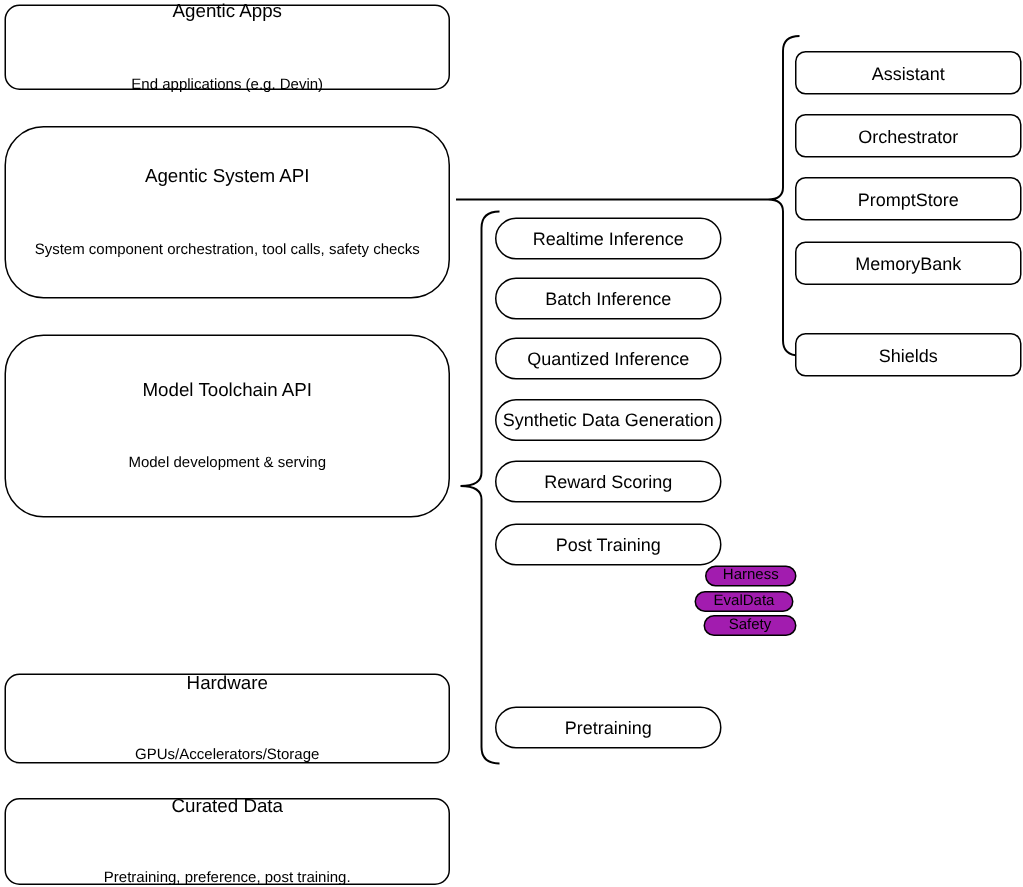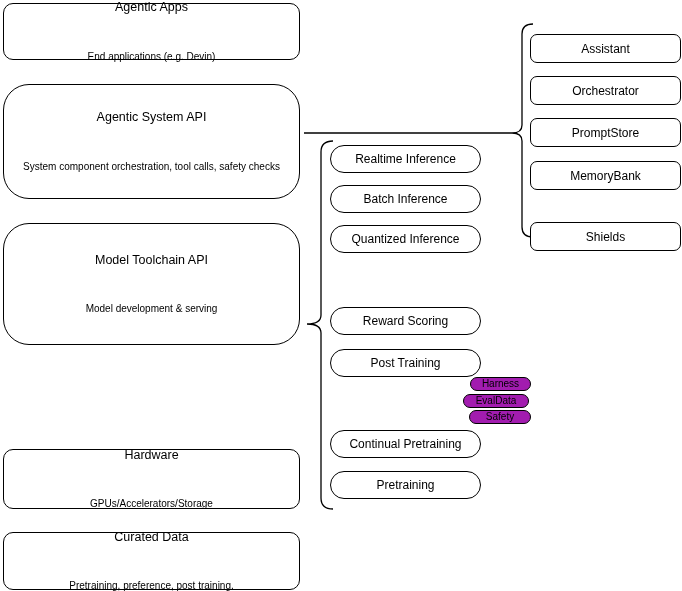--- a/index.html
+++ b/index.html
@@ -104,23 +104,23 @@
   </div>
 
   <div class="layer r-small" style="top:532px; height:58px">
     <div class="layer-title">Curated Data</div>
     <div class="layer-subtitle">Pretraining, preference, post training.</div>
   </div>
 
   <div class="node" style="top:145px">Realtime Inference</div>
   <div class="node" style="top:185px">Batch Inference</div>
   <div class="node" style="top:225px">Quantized Inference</div>
+  <div class="node" style="top:266px">Synthetic Data Generation</div>
   <div class="node" style="top:307px">Reward Scoring</div>
   <div class="node" style="top:349px">Post Training</div>
-  <div class="node" style="top:430px">Continual Pretraining</div>
   <div class="node" style="top:471px">Pretraining</div>
 
   <div class="pill" style="left:470px; top:377px; width:61px; height:14px">Harness</div>
   <div class="pill" style="left:463px; top:394px; width:66px; height:14px">EvalData</div>
   <div class="pill" style="left:469px; top:410px; width:62px; height:14px">Safety</div>
 
   <div class="component" style="top:34px">Assistant</div>
   <div class="component" style="top:76px">Orchestrator</div>
   <div class="component" style="top:118px">PromptStore</div>
   <div class="component" style="top:161px">MemoryBank</div>

